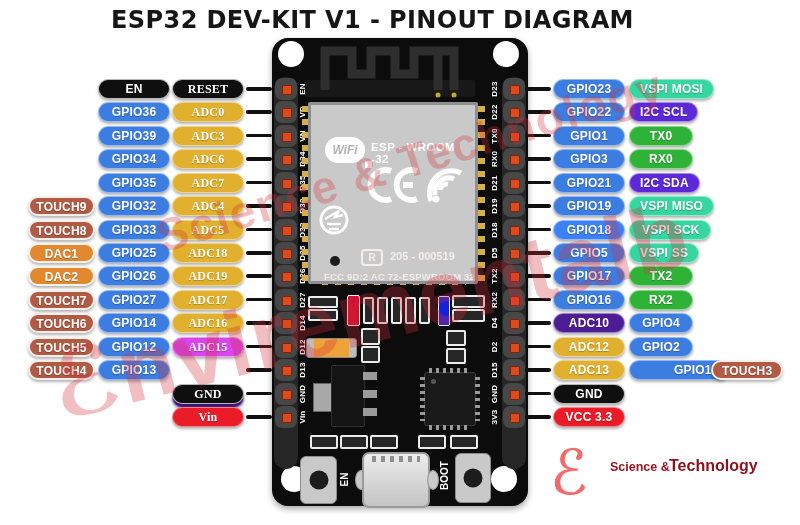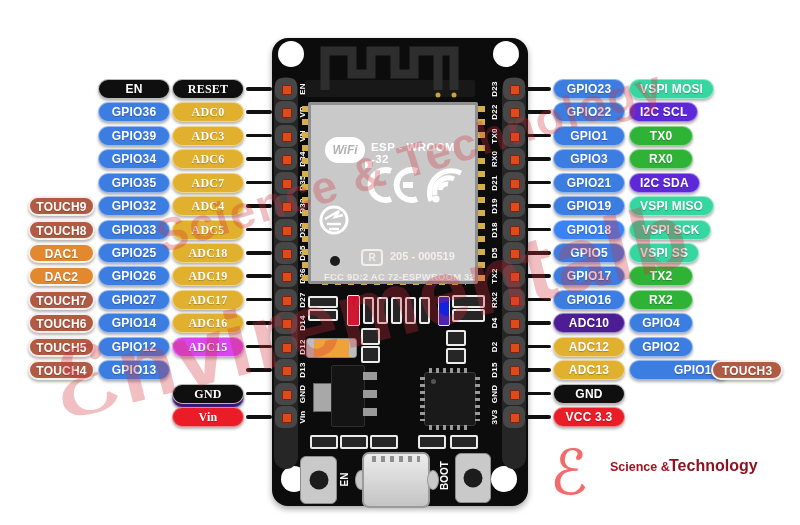--- a/index.html
+++ b/index.html
@@ -80,20 +80,21 @@
   .logo .s1{position:absolute;left:62px;top:16px;font-size:12.5px;font-weight:800;color:#9e1420;}
   .logo .s2{position:absolute;left:121px;top:13px;font-size:16px;font-weight:800;color:#8f1220;}
   .logo .nm{position:absolute;left:16px;top:32px;font-size:28px;font-weight:800;color:#ef5456;letter-spacing:.5px;}
   svg{position:absolute;}
 </style>
 </head>
 <body>
 
 <div id="stage">
 
+  <div class="title">ESP32 DEV-KIT V1 - PINOUT DIAGRAM</div>
 
   <div class="board">
 
     <div class="antband"></div>
     <svg width="256" height="70" viewBox="0 0 256 70">
       <path d="M53,52 L53,13 L80,13 L80,36 L99,36 L99,13 L123,13 L123,36 L142,36 L142,13 L166,13 L166,52 M166,13 L182,13 L182,52" fill="none" stroke="#2e2e2e" stroke-width="9"></path>
       <circle cx="166" cy="57" r="2.5" fill="#c8a23a"></circle>
         <circle cx="182" cy="57" r="2.5" fill="#c8a23a"></circle>
     </svg>
 

